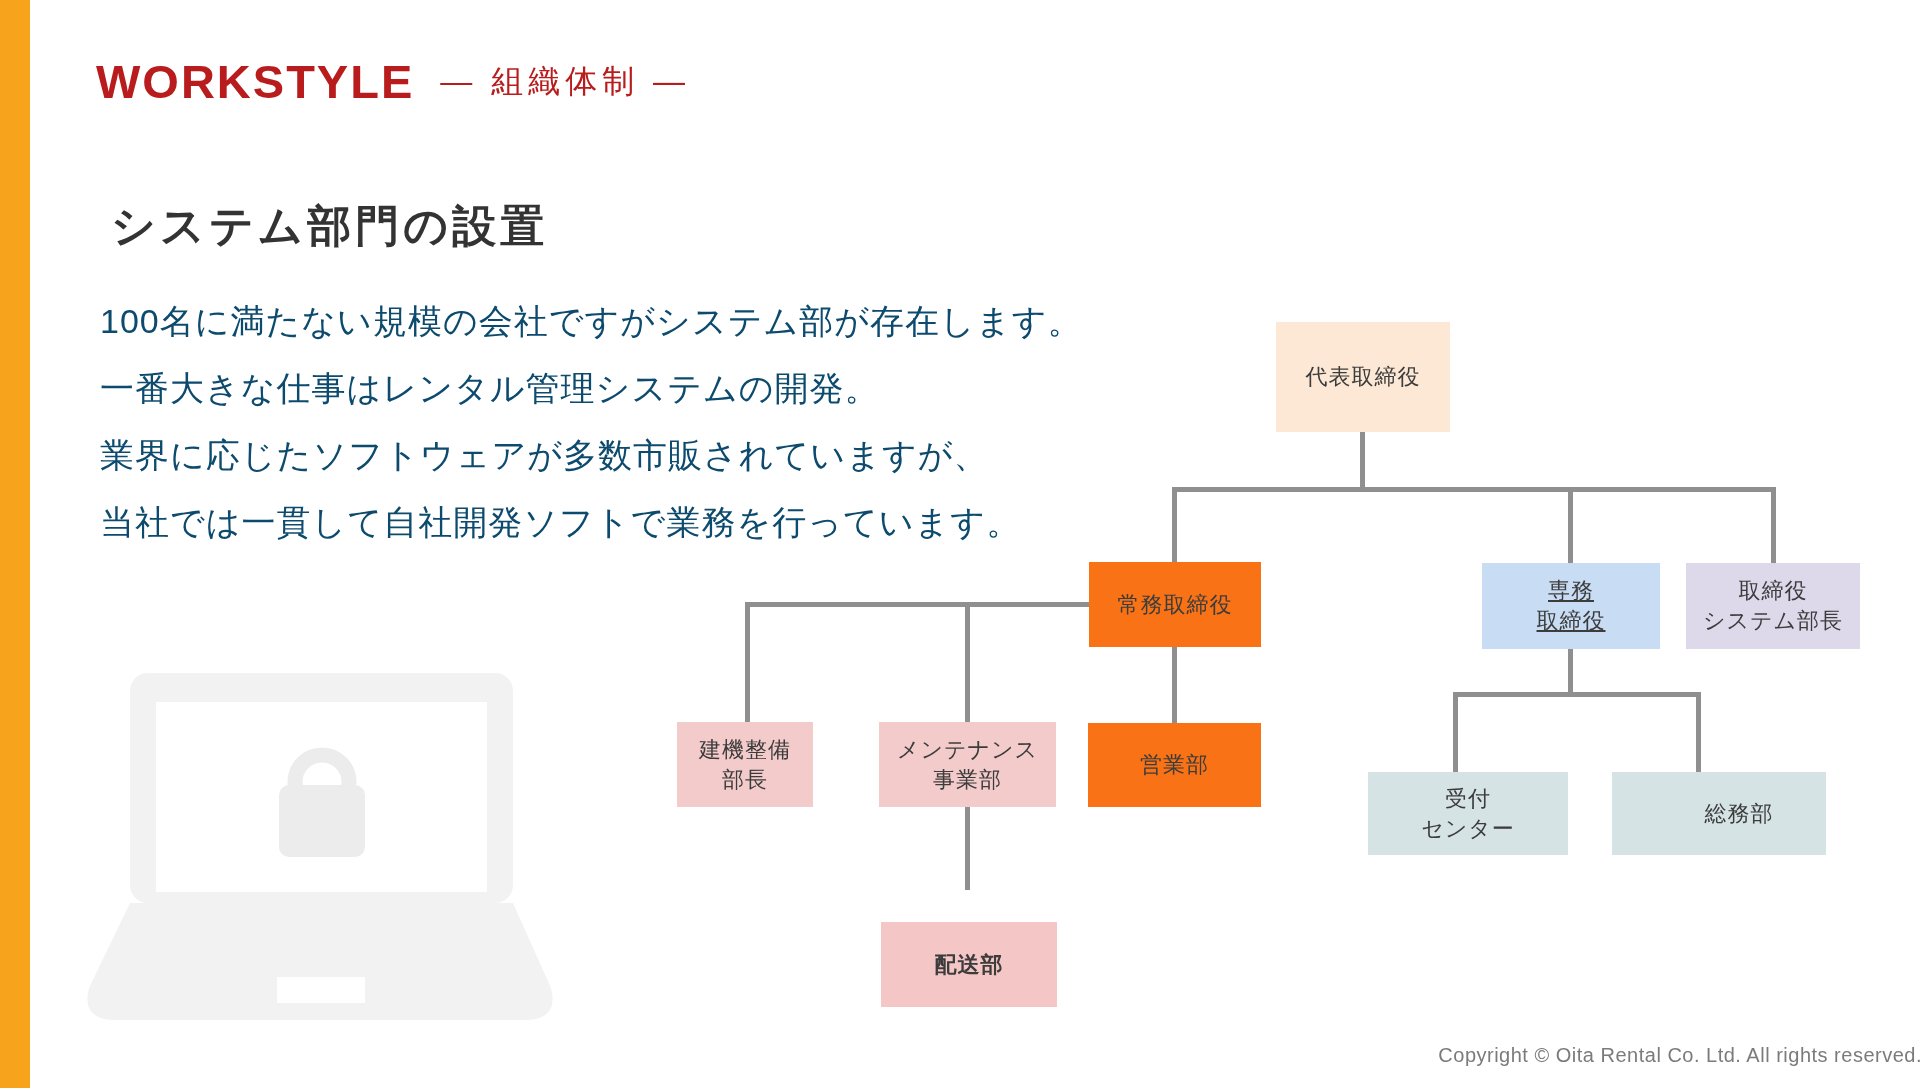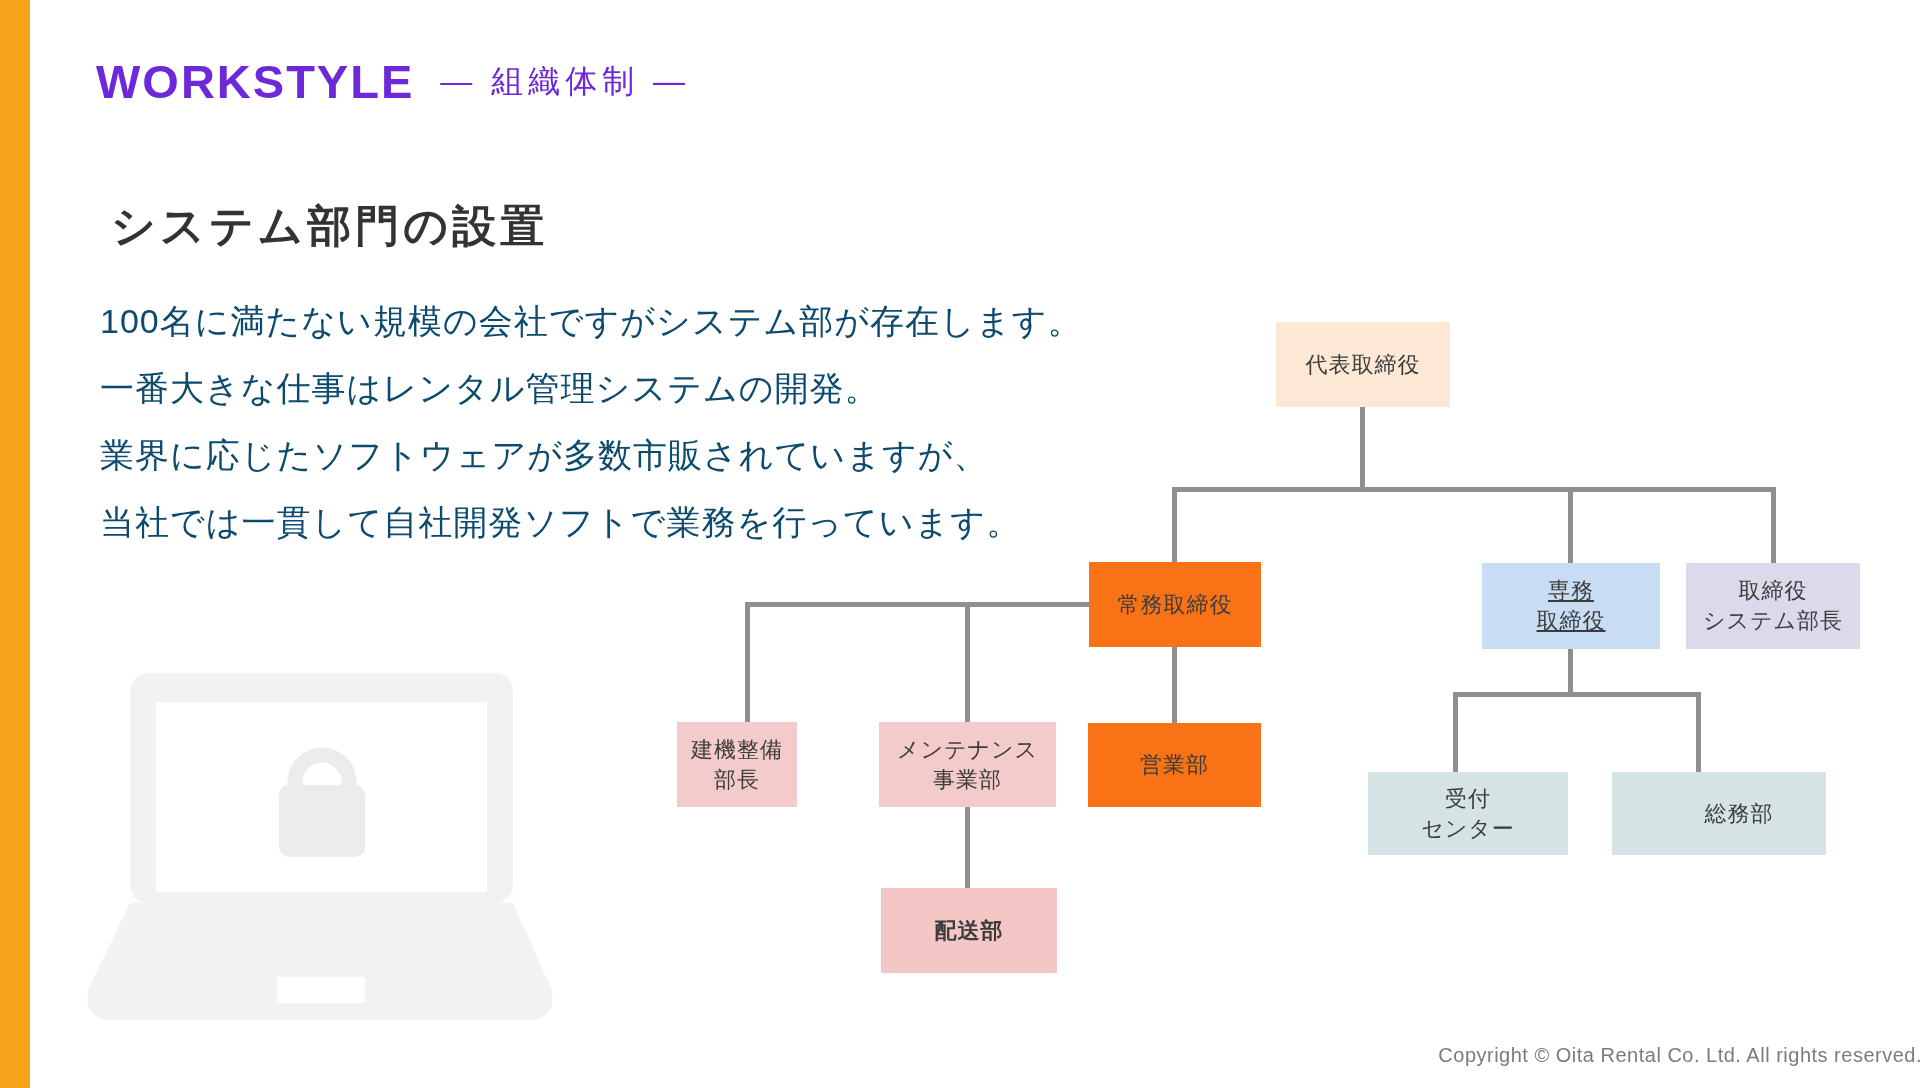--- a/index.html
+++ b/index.html
@@ -10,21 +10,21 @@
     overflow:hidden;
     font-family:"Liberation Sans","DejaVu Sans",sans-serif;
   }
   .accent-bar{
     position:absolute;left:0;top:0;width:30px;height:1088px;
     background:#F7A31C;
   }
   .brand-row{
     position:absolute;left:96px;top:54px;
     display:flex;align-items:center;gap:26px;
-    color:#6d28d9;
+    color:#b91c1c;
   }
   .brand{
     font-size:47px;font-weight:800;letter-spacing:2px;
   }
   .brand-section{
     font-size:32px;font-weight:400;letter-spacing:5px;
   }
   .page-title{
     position:absolute;left:100px;top:186px;
     font-size:44px;font-weight:700;letter-spacing:4px;color:#333333;
@@ -41,27 +41,27 @@
     position:absolute;
     display:flex;align-items:center;justify-content:center;
     text-align:center;white-space:pre-line;
     color:#3c3c3c;font-size:22px;line-height:30px;letter-spacing:1px;
   }
   .peach{background:#FCE8D5;}
   .green{background:#f97316;}
   .blue{background:#C8DCF4;}
   .purple{background:#DED8EB;}
   .pink{background:#F4CBCB;}
-  .pink-strong{background:#F5C6C6;font-weight:700;}
+  .pink-strong{background:#F5C6C6;font-weight:700;margin-top:34px;}
   .teal{background:#D5E3E5;}
-  .n-president{left:1276px;top:322px;width:174px;height:85px;}
+  .n-president{left:1276px;top:322px;width:174px;height:110px;}
   .n-joumu{left:1089px;top:562px;width:172px;height:85px;}
   .n-senmu{left:1482px;top:563px;width:178px;height:86px;text-decoration:underline;}
   .n-dir{left:1686px;top:563px;width:174px;height:86px;}
-  .n-kenki{left:677px;top:722px;width:120px;height:85px;}
+  .n-kenki{left:677px;top:722px;width:136px;height:85px;}
   .n-maint{left:879px;top:722px;width:177px;height:85px;}
   .n-eigyo{left:1088px;top:723px;width:173px;height:84px;}
   .n-haisou{left:881px;top:888px;width:176px;height:85px;}
   .n-uketsuke{left:1368px;top:772px;width:200px;height:83px;}
   .n-soumu{left:1612px;top:772px;width:174px;height:83px;padding-left:40px;}
   .ln{position:absolute;background:#8F8F8F;}
   .l1{left:1360px;top:407px;width:5px;height:85px;}   
   .l2{left:1172px;top:487px;width:604px;height:5px;}  
   .l3{left:1172px;top:487px;width:5px;height:80px;}   
   .l4{left:1568px;top:487px;width:5px;height:80px;}   

